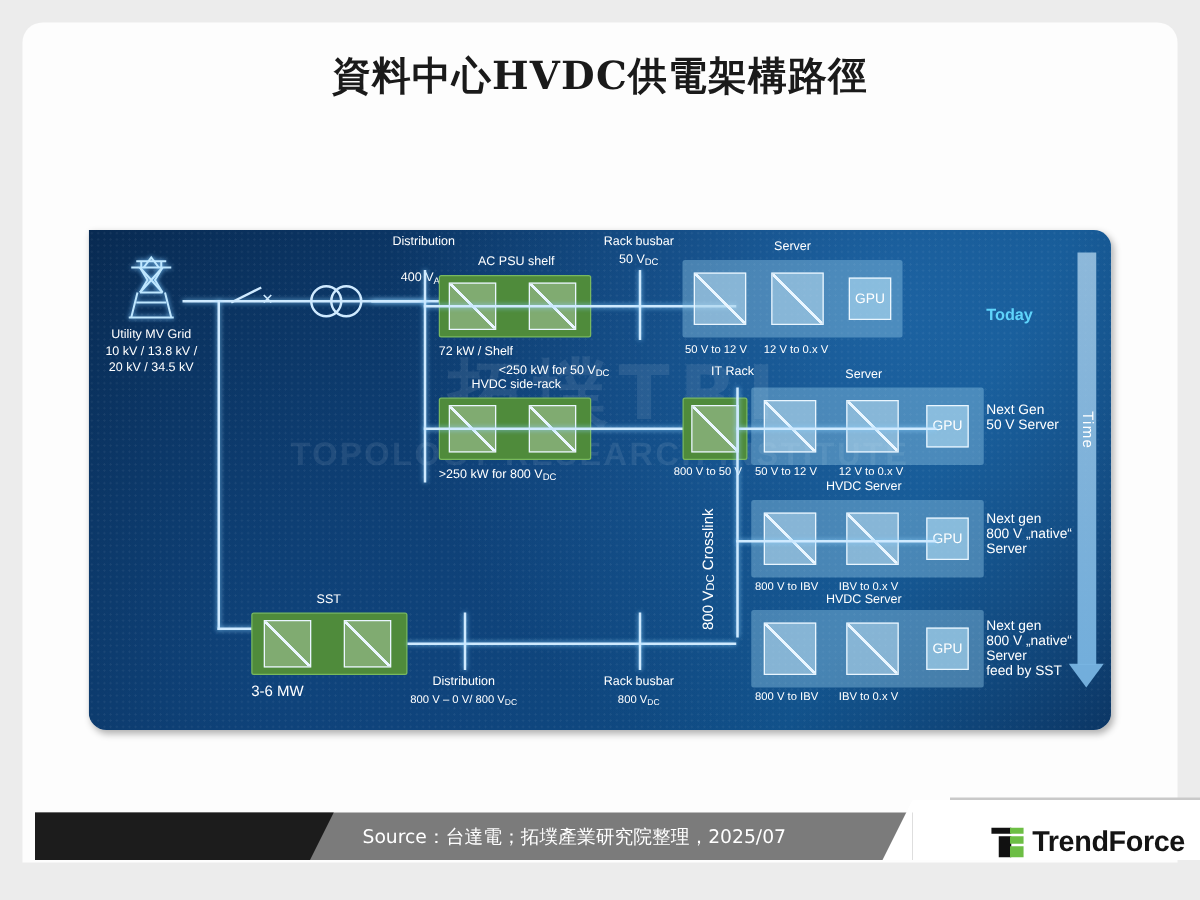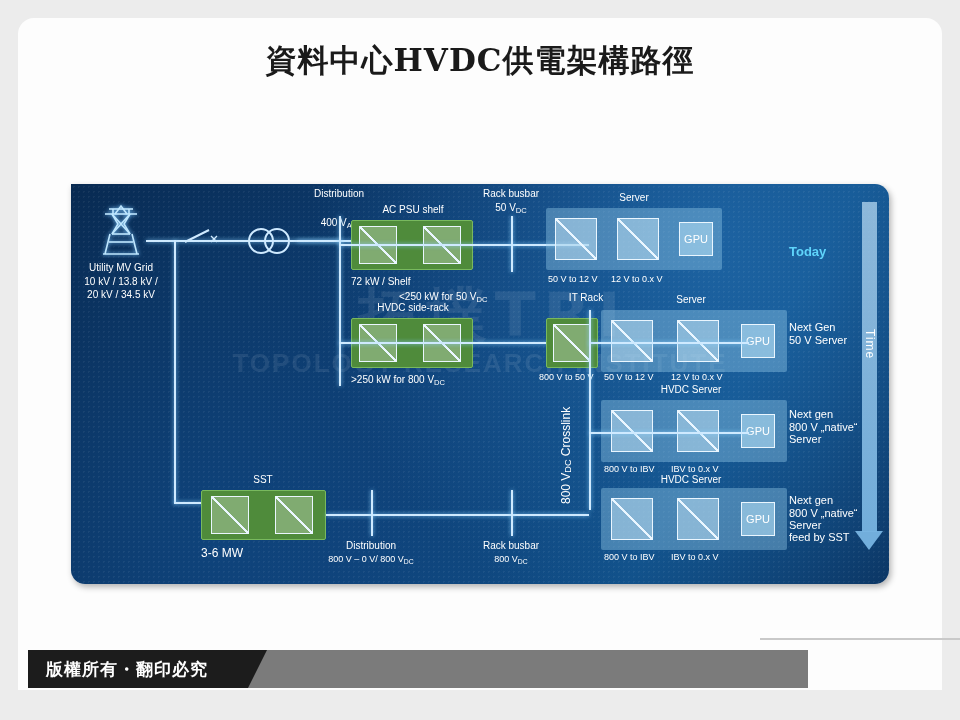--- a/index.html
+++ b/index.html
@@ -315,18 +315,32 @@
 
       <div class="timebar"></div>
       <div class="time-text">Time</div>
     </div>
   </div>
 
   <div class="footer">
     <div class="grayline"></div>
     <div class="foot-bar"></div>
     <div class="foot-black"></div>
-    <div class="copy-cn">版權所有・翻印必究</div>
-
+    <div class="source">Source：台達電；拓墣產業研究院整理，2025/07</div>
+
+    <div class="logo-box">
+      <div class="logo-wrap">
+        <div class="logo-mark">
+          <svg width="26" height="24" viewBox="0 0 26 24">
+            <rect x="0" y="0" width="16" height="5" fill="#111"></rect>
+            <rect x="6" y="7" width="10" height="17" fill="#111"></rect>
+            <rect x="15" y="0" width="11" height="5" fill="#6dbe45"></rect>
+            <rect x="15" y="7" width="11" height="6" fill="#6dbe45"></rect>
+            <rect x="15" y="15" width="11" height="9" fill="#6dbe45"></rect>
+          </svg>
+        </div>
+        <div class="logo-text">TrendForce</div>
+      </div>
+    </div>
 
   </div>
 
 </div>
 
 </body></html>

